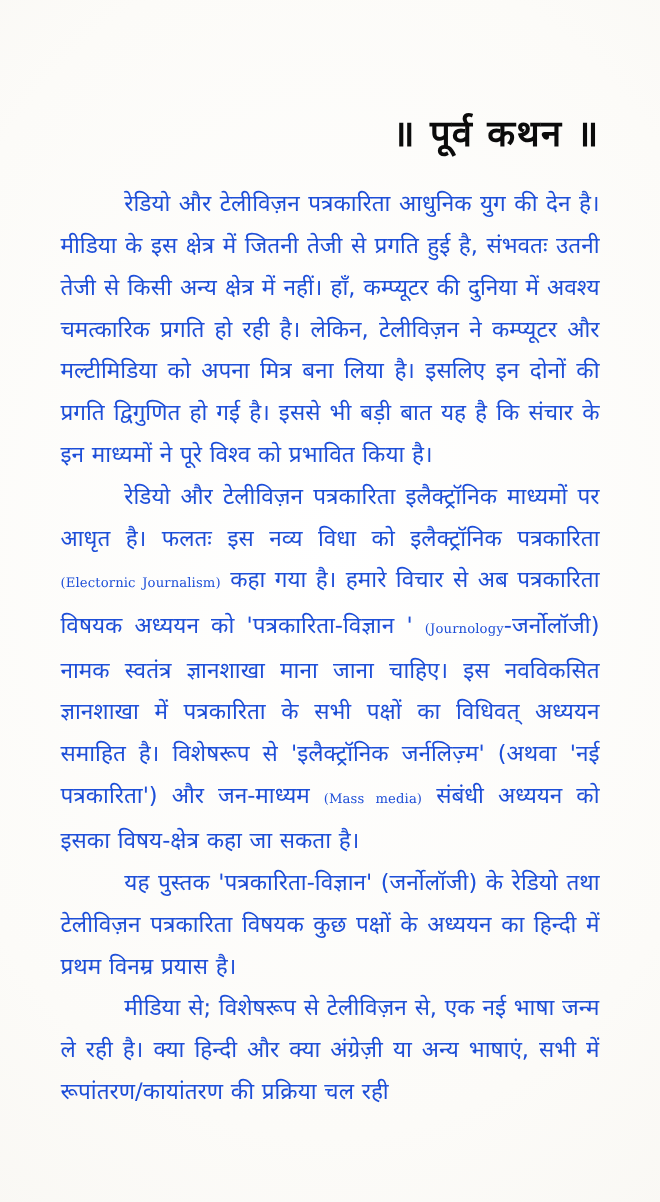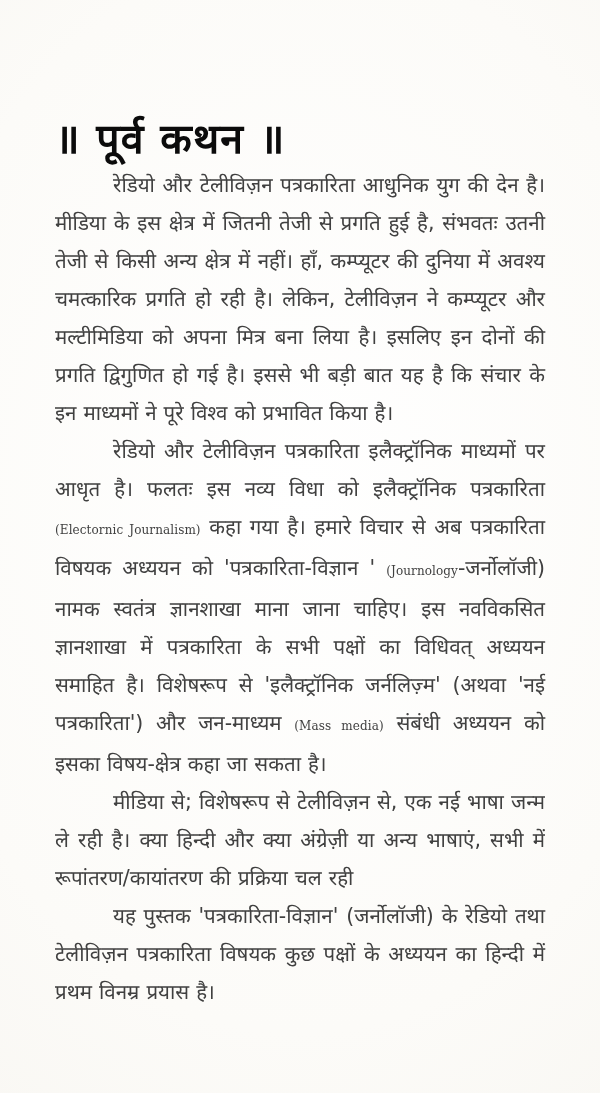--- a/index.html
+++ b/index.html
@@ -28,27 +28,27 @@
   .page-inner {
     position: absolute;
     left: 55px;
     top: 0;
     width: 490px;
     height: 100%;
   }
 
   .doc-title {
     position: absolute;
-    top: 88px;
+    top: 76px;
     left: 0;
     width: 490px;
-    text-align: left;
+    text-align: right;
     font-family: "DejaVu Sans", sans-serif;
     font-weight: 700;
-    font-size: 41px;
+    font-size: 33px;
     line-height: 48px;
     letter-spacing: 1.2px;
     color: #0b0b0b;
     white-space: nowrap;
   }
 
   .body-text {
     position: absolute;
     top: 166px;
     left: 0;
@@ -56,21 +56,21 @@
   }
 
   .para {
     margin: 0 0 0 0;
     font-family: "DejaVu Sans", sans-serif;
     font-size: 20.5px;
     line-height: 38px;
     text-align: justify;
     text-justify: inter-word;
     text-indent: 58px;
-    color: #404040;
+    color: #1d4ed8;
     word-spacing: 0.5px;
   }
 
   .para.last {
     
     max-height: 120px;
     overflow: hidden;
   }
 
   
@@ -88,18 +88,18 @@
 <div class="page-inner">
 
   <h1 class="doc-title">॥ पूर्व कथन ॥</h1>
 
   <div class="body-text">
 
     <p class="para">रेडियो और टेलीविज़न पत्रकारिता आधुनिक युग की देन है। मीडिया के इस क्षेत्र में जितनी तेजी से प्रगति हुई है, संभवतः उतनी तेजी से किसी अन्य क्षेत्र में नहीं। हाँ, कम्प्यूटर की दुनिया में अवश्य चमत्कारिक प्रगति हो रही है। लेकिन, टेलीविज़न ने कम्प्यूटर और मल्टीमिडिया को अपना मित्र बना लिया है। इसलिए इन दोनों की प्रगति द्विगुणित हो गई है। इससे भी बड़ी बात यह है कि संचार के इन माध्यमों ने पूरे विश्व को प्रभावित किया है।</p>
 
     <p class="para"><span>रेडियो और टेलीविज़न पत्रकारिता इलैक्ट्रॉनिक माध्यमों पर आधृत है। फलतः इस नव्य विधा को इलैक्ट्रॉनिक पत्रकारिता </span><span class="latin">(Electornic Journalism)</span><span> कहा गया है। हमारे विचार से अब पत्रकारिता विषयक अध्ययन को 'पत्रकारिता-विज्ञान ' </span><span class="latin">(Journology</span><span>-जर्नोलॉजी) नामक स्वतंत्र ज्ञानशाखा माना जाना चाहिए। इस नवविकसित ज्ञानशाखा में पत्रकारिता के सभी पक्षों का विधिवत् अध्ययन समाहित है। विशेषरूप से 'इलैक्ट्रॉनिक जर्नलिज़्म' (अथवा 'नई पत्रकारिता') और जन-माध्यम </span><span class="latin">(Mass media)</span><span> संबंधी अध्ययन को इसका विषय-क्षेत्र कहा जा सकता है।</span></p>
 
+    <p class="para">यह पुस्तक 'पत्रकारिता-विज्ञान' (जर्नोलॉजी) के रेडियो तथा टेलीविज़न पत्रकारिता विषयक कुछ पक्षों के अध्ययन का हिन्दी में प्रथम विनम्र प्रयास है।</p>
+
     <p class="para last">मीडिया से; विशेषरूप से टेलीविज़न से, एक नई भाषा जन्म ले रही है। क्या हिन्दी और क्या अंग्रेज़ी या अन्य भाषाएं, सभी में रूपांतरण/कायांतरण की प्रक्रिया चल रही</p>
-
-    <p class="para">यह पुस्तक 'पत्रकारिता-विज्ञान' (जर्नोलॉजी) के रेडियो तथा टेलीविज़न पत्रकारिता विषयक कुछ पक्षों के अध्ययन का हिन्दी में प्रथम विनम्र प्रयास है।</p>
 
   </div>
 </div>
 
 </body></html>

